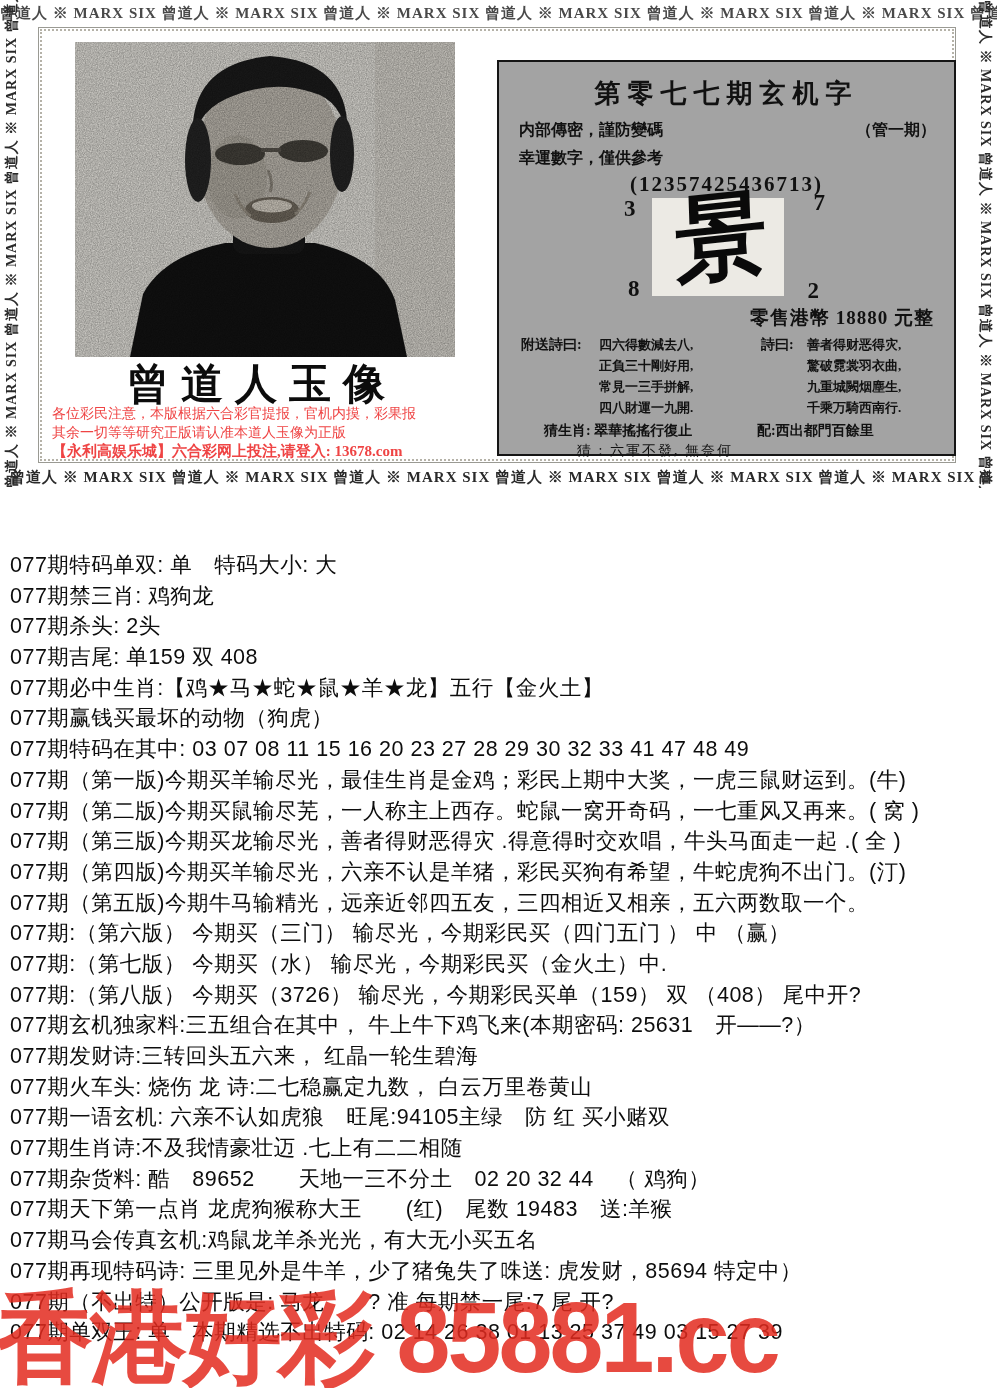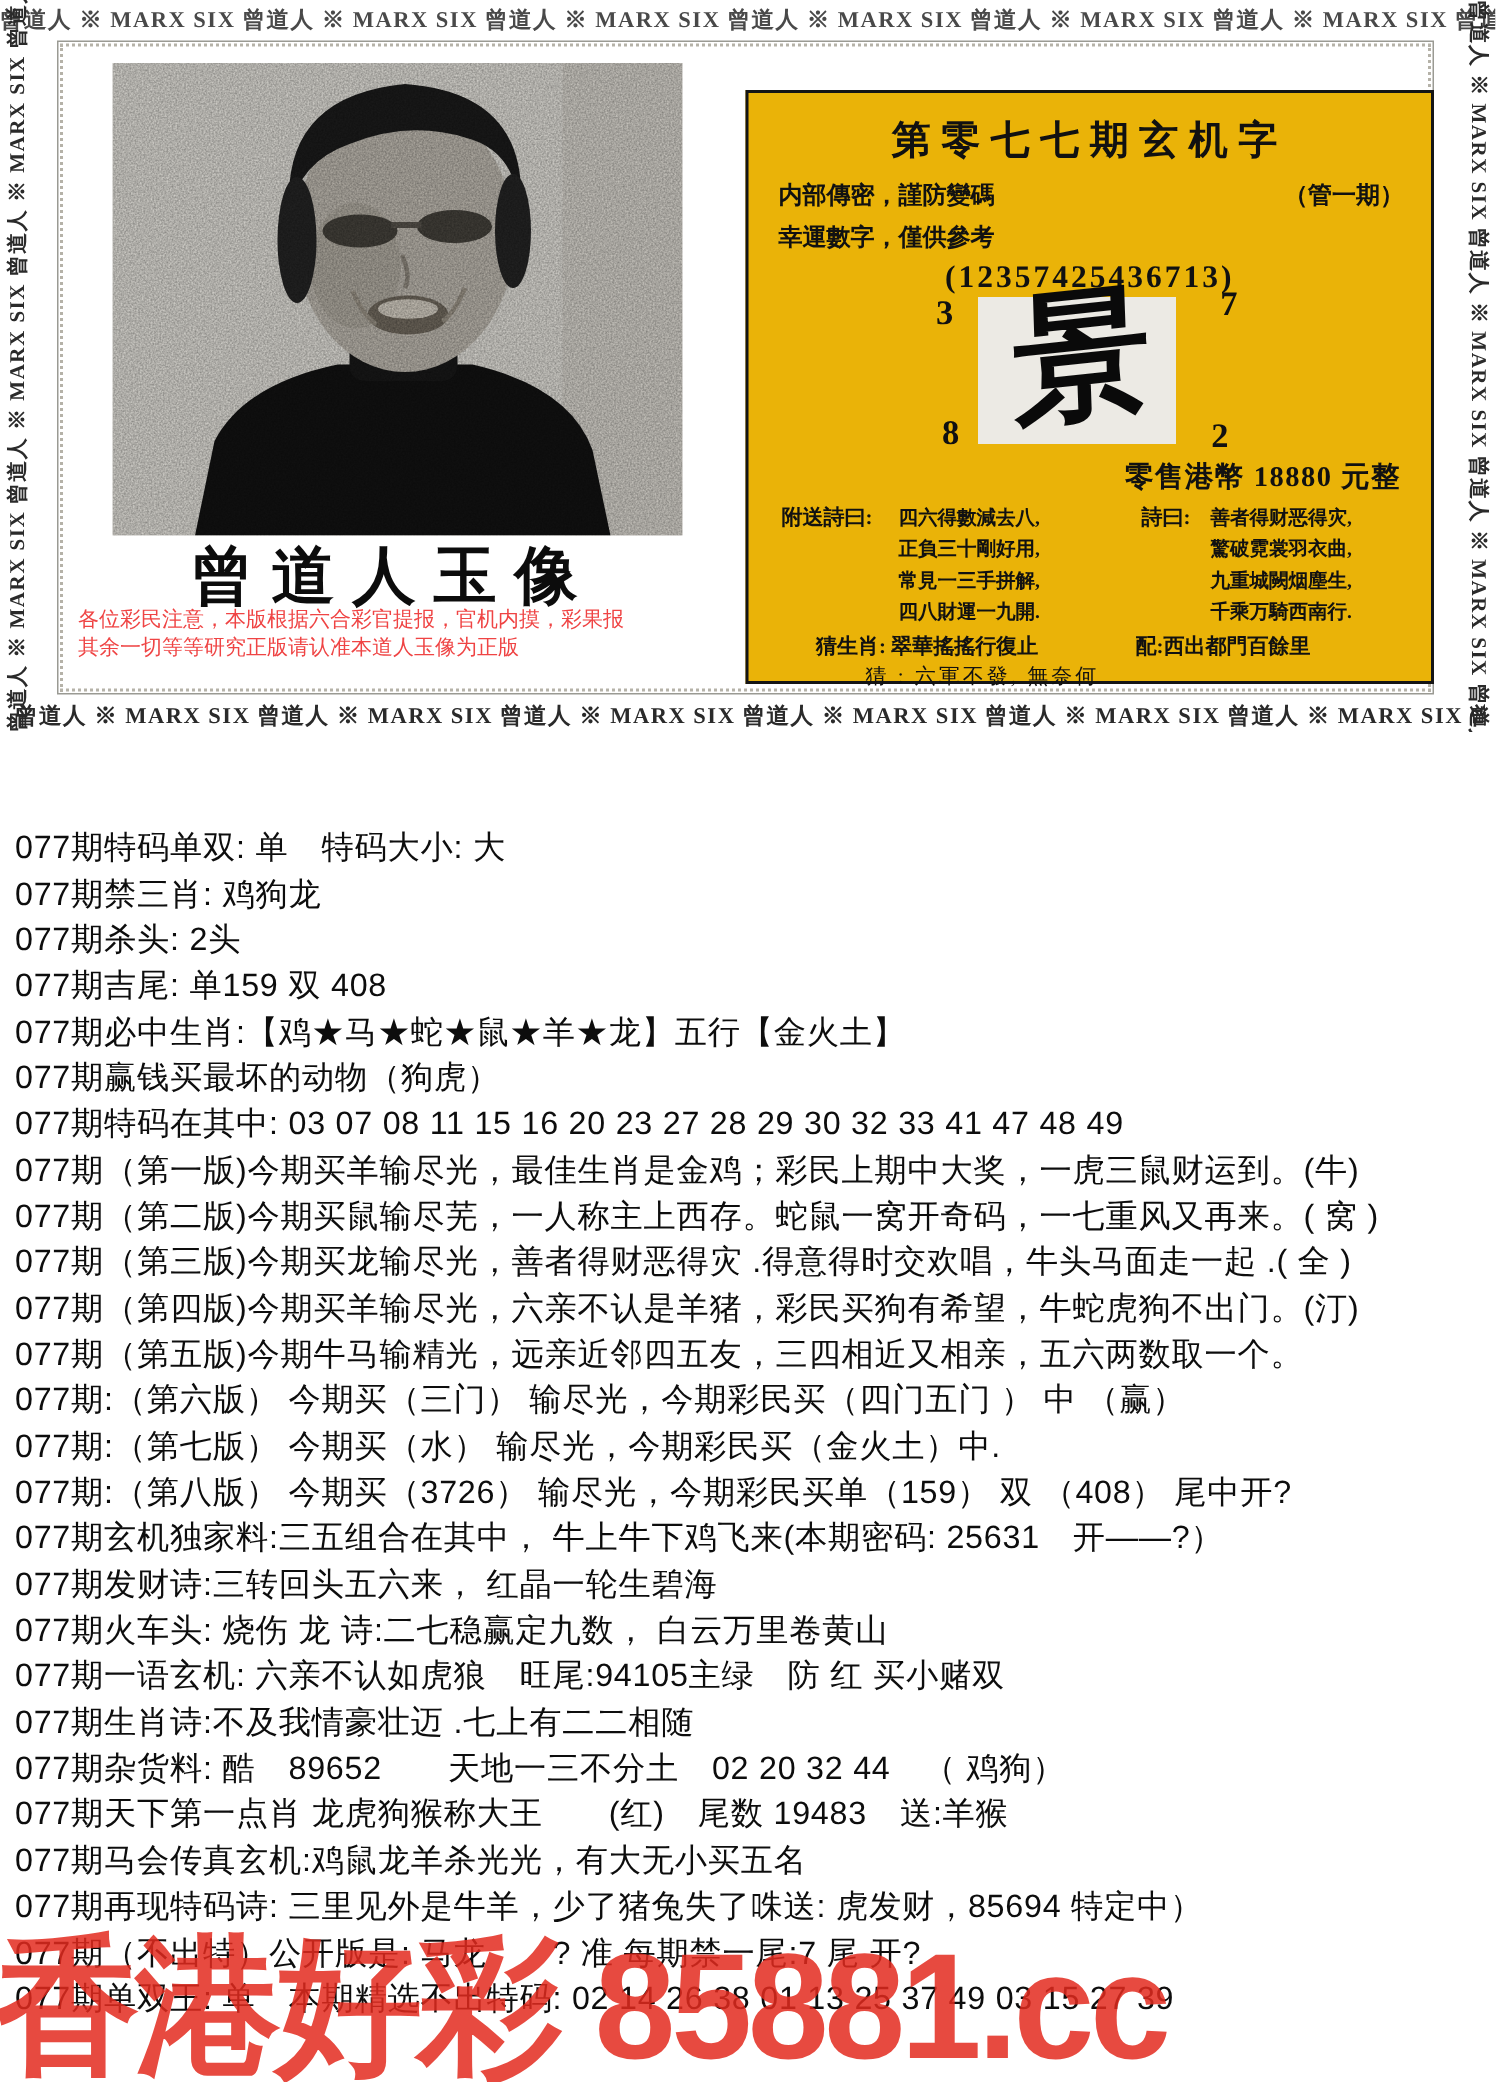--- a/index.html
+++ b/index.html
@@ -26,21 +26,21 @@
   .caption-title{
     position:absolute;left:58px;top:356px;width:408px;text-align:center;
     font-family:"Liberation Serif",serif;font-weight:bold;font-size:42px;
     letter-spacing:12px;color:#0c0c0c;white-space:nowrap;
   }
   .caption-notes{position:absolute;left:52px;top:404px;width:430px;
     font-family:"Liberation Serif",serif;font-size:14px;line-height:19px;color:#ef4444;}
   .caption-notes .n3{font-weight:bold;font-size:15px;}
   
   .mystic{position:absolute;left:497px;top:60px;width:455px;height:392px;
-    border:2px solid #151515;background:#eab308;font-family:"Liberation Serif",serif;}
+    border:2px solid #151515;background:#a3a3a3;font-family:"Liberation Serif",serif;}
   .m-title{position:absolute;top:14px;left:0;width:100%;text-align:center;
     font-size:26px;font-weight:bold;letter-spacing:7px;white-space:nowrap;}
   .m-row1l{position:absolute;top:58px;left:20px;font-size:16px;font-weight:bold;}
   .m-row1r{position:absolute;top:58px;right:18px;font-size:16px;font-weight:bold;}
   .m-row2{position:absolute;top:86px;left:20px;font-size:16px;font-weight:bold;}
   .m-lucky{position:absolute;top:110px;left:0;width:100%;text-align:center;
     font-size:21px;font-weight:bold;letter-spacing:2px;}
   .m-charblock{position:absolute;top:128px;left:105px;width:225px;height:108px;}
   .m-charbg{position:absolute;left:48px;top:8px;width:132px;height:98px;background:#eceae4;}
   .m-bigchar{position:absolute;left:52px;top:-14px;width:130px;text-align:center;
@@ -113,20 +113,21 @@
     <path d="M235,150 q-8,18 -15,22" stroke="#968f83" stroke-width="3" fill="none"></path>
 
     <rect x="0" y="0" width="380" height="315" fill="#000" filter="url(#grain)" opacity="0.45"></rect>
   </svg>
 </div>
 
 <div class="caption-title">曾道人玉像</div>
 <div class="caption-notes">
   <div class="n1">各位彩民注意，本版根据六合彩官提报，官机内摸，彩果报</div>
   <div class="n2">其余一切等等研究正版请认准本道人玉像为正版</div>
+  <div class="n3">【永利高娱乐城】六合彩网上投注,请登入: 13678.com</div>
 </div>
 
 <div class="mystic">
   <div class="m-title">第零七七期玄机字</div>
   <div class="m-row1l">内部傳密，謹防變碼</div>
   <div class="m-row1r">（管一期）</div>
   <div class="m-row2">幸運數字，僅供參考</div>
   <div class="m-lucky">(12357425436713)</div>
   <div class="m-charblock">
     <div class="m-charbg"></div>

